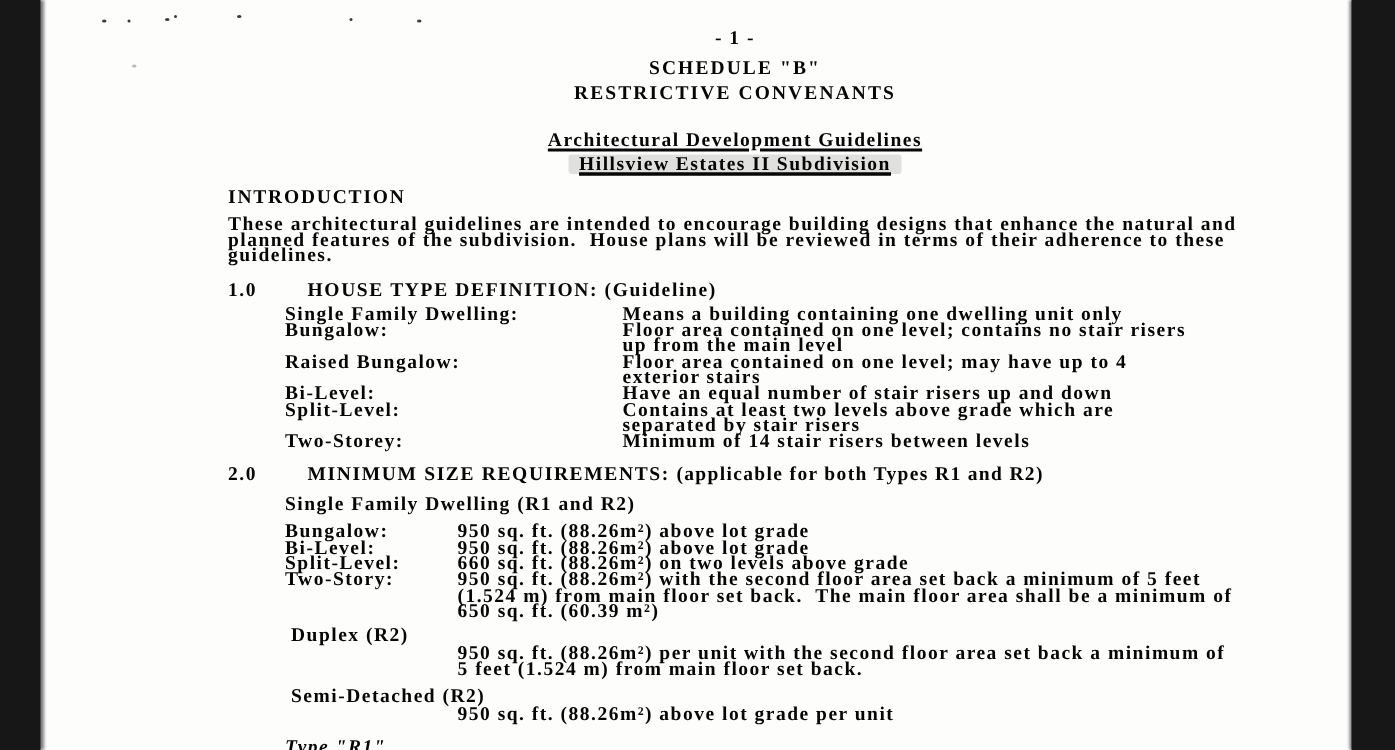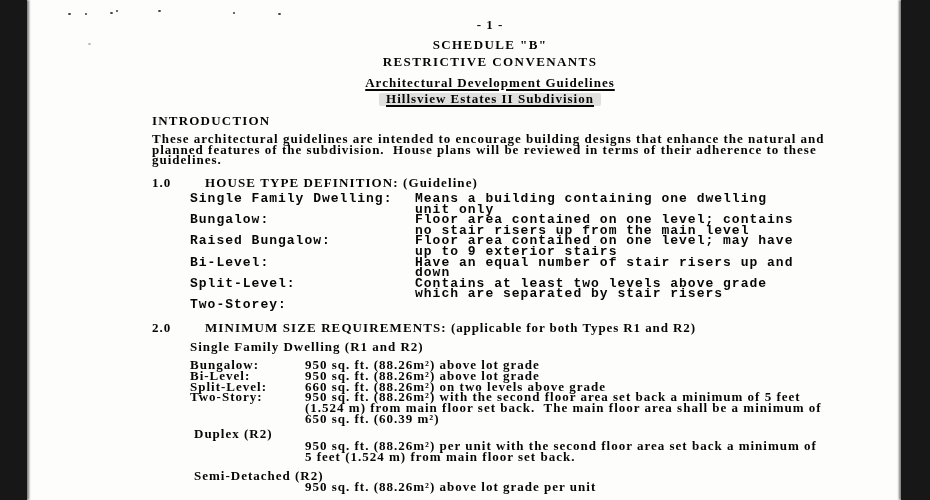--- a/index.html
+++ b/index.html
@@ -24,21 +24,21 @@
   .doc-subtitle u, .doc-subtitle span{
     text-decoration:underline;text-decoration-thickness:1.8px;text-underline-offset:2px;
   }
   .halo{display:inline-block;background:rgba(110,110,110,.20);padding:0 7px 1px 7px;border-radius:2px;}
   .intro-heading{margin-top:10px;letter-spacing:1.2px;}
   .para{margin-top:7px;white-space:pre-wrap;}
   .sec-row{display:flex;margin-top:12px;}
   .sec-num{width:53px;flex:none;}
   .sec-heading{letter-spacing:1.1px;}
   .sec-note{letter-spacing:.9px;margin-top:28px;}
-  .def-table{margin-top:5px;margin-left:38px;line-height:10.6px;font-family:Liberation Mono, monospace;}
+  .def-table{margin-top:5px;margin-left:38px;line-height:10.6px;}
   .def-row{display:flex;}
   .def-term{width:225px;flex:none;}
   .def-text{width:392px;white-space:pre-wrap;}
   .sub-title{margin-left:38px;margin-top:9px;}
   .size-table{margin-left:38px;margin-top:7px;line-height:10.7px;}
   .size-row{display:flex;}
   .size-term{width:115px;flex:none;}
   .size-value{width:528px;white-space:pre-wrap;}
   .block-title{margin-left:42px;margin-top:5px;}
   .block-body{margin-left:153px;margin-top:1px;width:515px;white-space:pre-wrap;line-height:10.7px;font-family:Liberation Serif, serif;}
@@ -60,21 +60,21 @@
   <div class="speck" style="left:233px;top:12px;width:2px;height:2px;"></div>
   <div class="speck" style="left:278px;top:13px;width:3px;height:2px;"></div>
   <div class="speck" style="left:88px;top:43px;width:3px;height:2px;background:#b9b9b9;"></div>
 
   <div class="content scan">
 
     <div class="center page-number">- 1 -</div>
     <div class="center doc-title first">SCHEDULE "B"</div>
     <div class="center doc-title">RESTRICTIVE CONVENANTS</div>
 
-    <div class="center doc-subtitle" style="margin-top:9px;">
+    <div class="center doc-subtitle" style="margin-top:19px;">
       <span>Architectural Development Guidelines</span>
     </div>
     <div class="center doc-subtitle">
       <span class="halo"><span>Hillsview Estates II Subdivision</span></span>
     </div>
 
     <div class="intro-heading">INTRODUCTION</div>
     <div class="para">These architectural guidelines are intended to encourage building designs that enhance the natural and planned features of the subdivision.  House plans will be reviewed in terms of their adherence to these guidelines.</div>
 
     <div class="sec-row">
@@ -86,32 +86,33 @@
       <div class="def-row">
         <div class="def-term">Single Family Dwelling:</div>
         <div class="def-text">Means a building containing one dwelling unit only</div>
       </div>
       <div class="def-row">
         <div class="def-term">Bungalow:</div>
         <div class="def-text">Floor area contained on one level; contains no stair risers up from the main level</div>
       </div>
       <div class="def-row">
         <div class="def-term">Raised Bungalow:</div>
-        <div class="def-text">Floor area contained on one level; may have up to 9 exterior stairs</div>
+        <div class="def-text">Floor area contained on one level; may have up to 4 exterior stairs</div>
       </div>
       <div class="def-row">
         <div class="def-term">Bi-Level:</div>
         <div class="def-text">Have an equal number of stair risers up and down</div>
       </div>
       <div class="def-row">
         <div class="def-term">Split-Level:</div>
         <div class="def-text">Contains at least two levels above grade which are separated by stair risers</div>
       </div>
       <div class="def-row">
         <div class="def-term">Two-Storey:</div>
+        <div class="def-text">Minimum of 14 stair risers between levels</div>
       </div>
     </div>
 
     <div class="sec-row">
       <div class="sec-num">2.0</div>
       <div>
         <span class="sec-heading">MINIMUM SIZE REQUIREMENTS:</span>
         <span class="sec-note">(applicable for both Types R1 and R2)</span>
       </div>
     </div>

